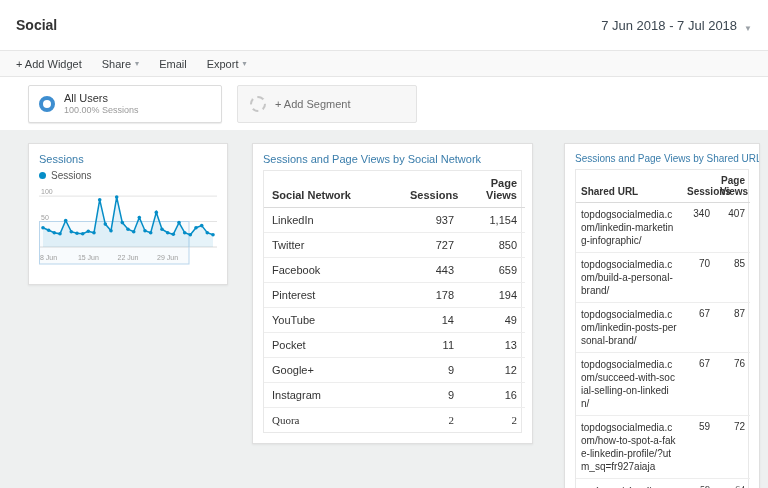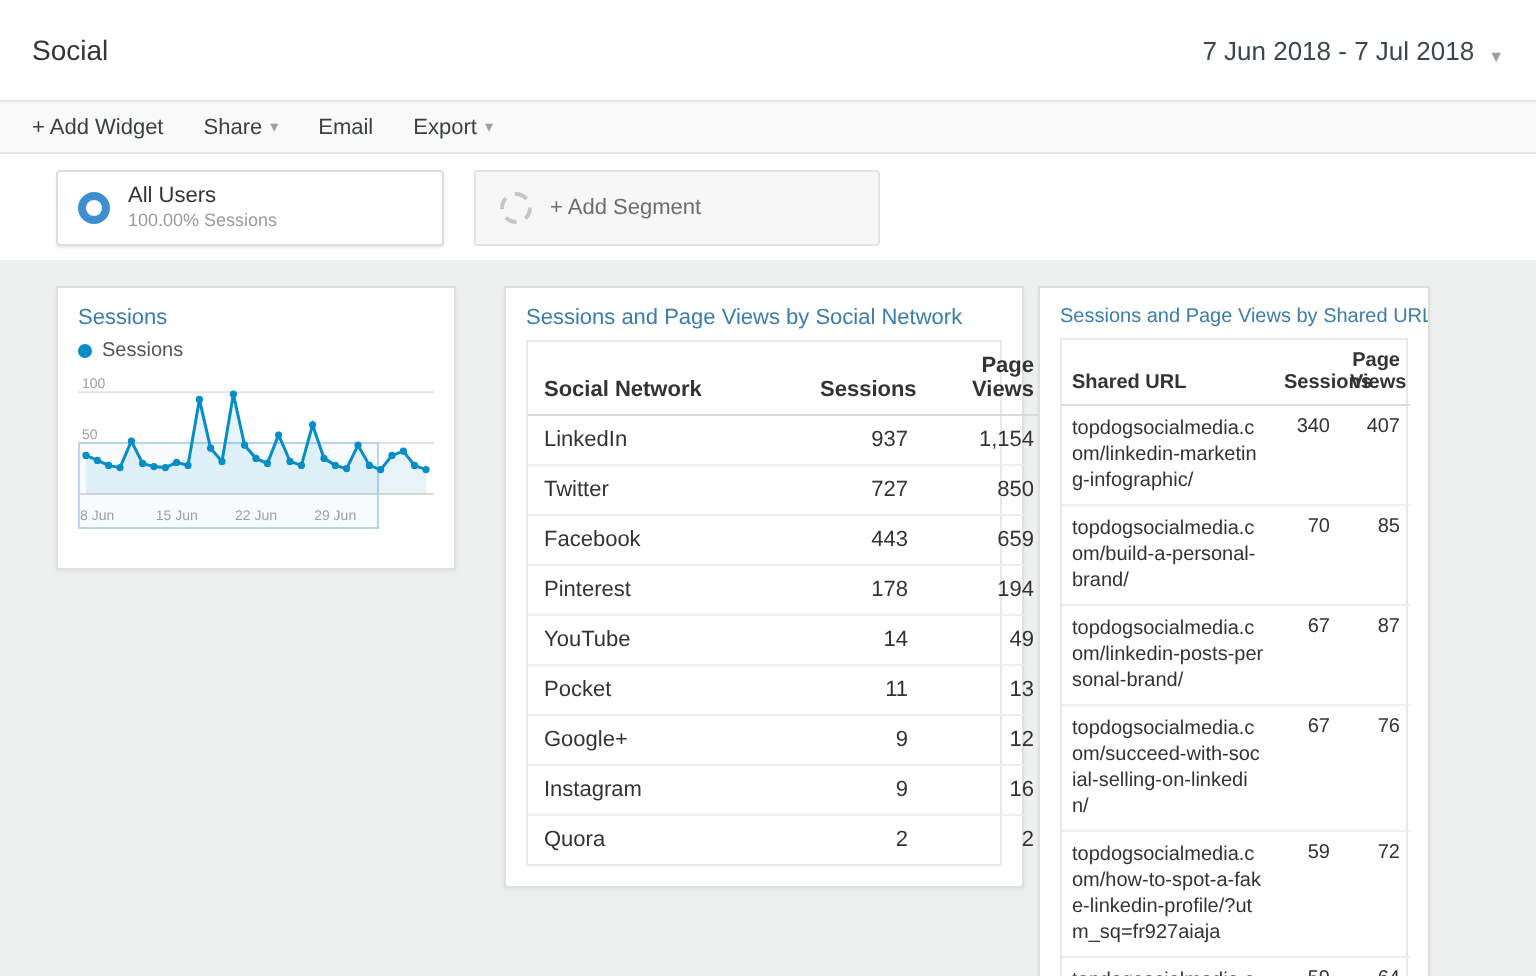--- a/index.html
+++ b/index.html
@@ -1,62 +1,62 @@
 <!DOCTYPE html>
 <html><head>
 <meta charset="utf-8">
 <style>
   * { margin:0; padding:0; box-sizing:border-box; }
   html,body { width:768px; height:488px; overflow:hidden; }
   body { font-family:"Liberation Sans","DejaVu Sans",sans-serif; background:#eef0f0; }
 
   
   .topbar { height:50px; background:#fff; display:flex; align-items:center; justify-content:space-between; padding:0 16px; }
-  .page-title { font-size:14px; font-weight:normal; color:#333; }
+  .page-title { font-size:14px; font-weight:bold; color:#333; }
   .date-range { font-size:13px; color:#3b4650; display:flex; align-items:flex-end; gap:7px; cursor:pointer; }
   .caret { font-size:8px; color:#9aa0a6; }
 
   
   .toolbar { height:27px; background:#f9f9f9; border-top:1px solid #e6e6e6; border-bottom:1px solid #e6e6e6;
              display:flex; align-items:center; justify-content:space-between; padding:0 16px; font-size:11px; color:#3c4043; }
   .toolbar .grp { display:flex; gap:20px; align-items:center; }
   .tbtn { cursor:pointer; display:flex; align-items:center; gap:4px;text-align:right; }
 
   
   .segments { height:53px; background:#fff; display:flex; align-items:center; padding-left:28px; gap:15px; }
   .seg-card { width:194px; height:38px; background:#fff; border:1px solid #dcdcdc; border-radius:2px;
               box-shadow:0 1px 1px rgba(0,0,0,.08); display:flex; align-items:center; padding:0 10px; gap:9px; cursor:pointer; }
   .seg-donut { width:16px; height:16px; border-radius:50%; border:4px solid #3e8ed0; flex:none; }
   .seg-label { font-size:11px; color:#333; }
   .seg-sub { font-size:9px; color:#9a9a9a; margin-top:1px; }
-  .seg-add { width:203px; height:38px; background:#f7f7f7; border:1px solid #e3e3e3; border-radius:2px;
+  .seg-add { width:180px; height:38px; background:#f7f7f7; border:1px solid #e3e3e3; border-radius:2px;
              display:flex; align-items:center; padding:0 12px; gap:9px; cursor:pointer; }
   .seg-add-circle { width:16px; height:16px; border-radius:50%; border:2px dashed #c6c6c6; flex:none; }
   .seg-add-label { font-size:11px; color:#6d6d6d; }
 
   
   .main { padding:13px 24px 0 28px; display:flex; align-items:flex-start; }
   .panel { background:#fff; border:1px solid #dfdfdf; box-shadow:0 1px 2px rgba(0,0,0,.06); }
   .panel-title { font-size:11px; color:#3a7dab; padding:9px 10px 5px; }
   .panel-chart { width:200px; height:142px; margin-right:24px; flex:none; }
-  .panel-network { width:260px; margin-right:7px; flex:none; }
+  .panel-network { width:281px; margin-right:31px; flex:none; }
   .panel-url { width:196px; flex:none; }
   .panel-url .panel-title { font-size:10px; white-space:nowrap; overflow:hidden; }
 
   
   .legend { display:flex; align-items:center; gap:5px; padding:0 10px 2px; font-size:10px; color:#555; }
   .legend-dot { width:7px; height:7px; border-radius:50%; background:#058dc7; }
   .chart-wrap { margin:0 10px; }
 
   
   .table-box { margin:0 10px 10px; border:1px solid #e8e8e8; }
   table { width:100%; border-collapse:collapse; font-size:11px; color:#333; table-layout:fixed; }
   th { font-weight:bold; text-align:left; padding:6px 8px; border-bottom:1px solid #dadada; font-size:11px; cursor:pointer; vertical-align:bottom; }
   td { padding:6px 8px; border-bottom:1px solid #ededed; vertical-align:top; }
-  tr:last-child td { border-bottom:none; }
+  tr:last-child td { border-bottom:none;font-family:Liberation Serif, serif; }
   .num { text-align:right; }
   .panel-network col.c-name { width:138px; }
   .panel-network col.c-sess { width:60px; }
   .panel-network col.c-pv { width:63px; }
   .panel-url col.c-name { width:106px; }
   .panel-url col.c-sess { width:33px; }
   .panel-url col.c-pv { width:35px; }
   .panel-url th { font-size:10px; padding:5px 5px; }
   .panel-url td { padding:5px 5px; font-size:10px; }
   .url-cell { font-size:9px; word-break:break-all; line-height:1.3; }

